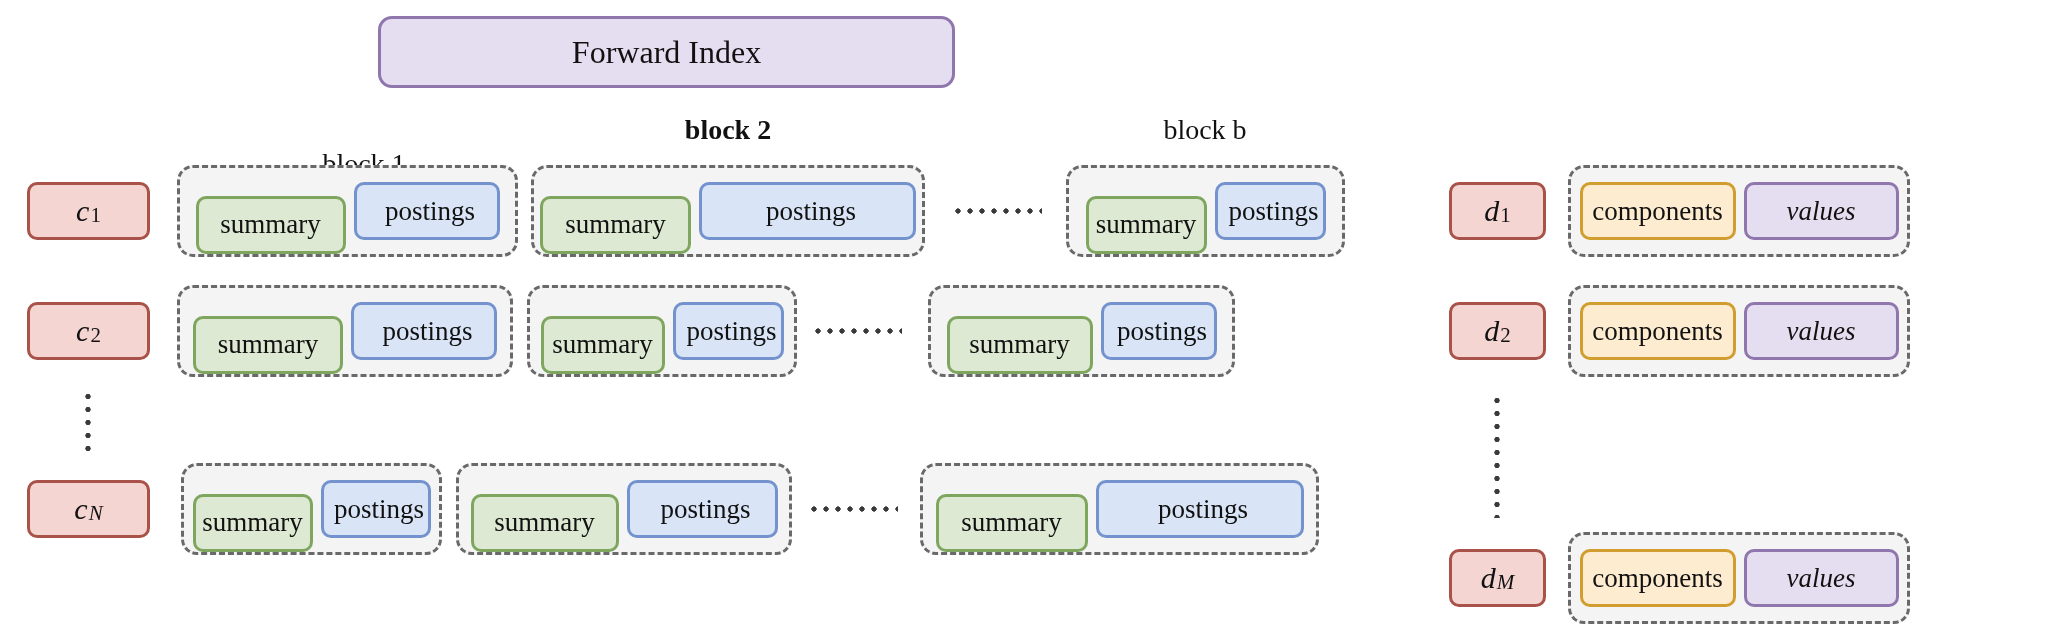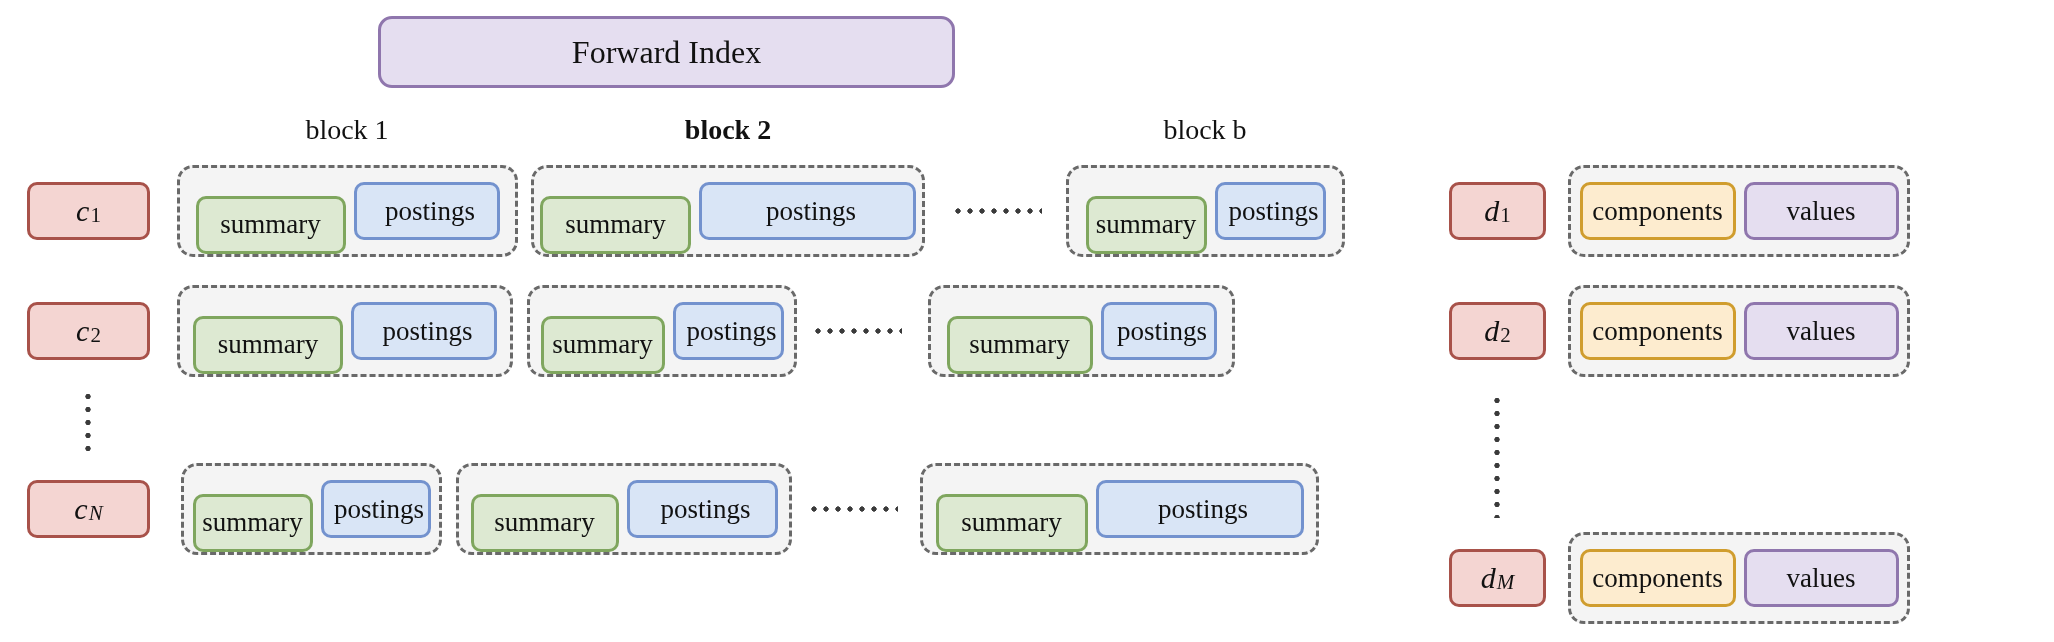--- a/index.html
+++ b/index.html
@@ -32,42 +32,42 @@
     display:flex;align-items:center;justify-content:center;gap:8px;
   }
   .cell{
     height:58px;box-sizing:border-box;border-radius:10px;border:3px solid;
     display:flex;align-items:center;justify-content:center;
     font-size:27px;white-space:nowrap;
   }
   .cell.summary{background:var(--green-bg);border-color:var(--green-border);margin-top:27px;}
   .cell.postings{background:var(--blue-bg);border-color:var(--blue-border);padding-left:7px;}
   .cell.components{background:var(--orange-bg);border-color:var(--orange-border);}
-  .cell.values{background:var(--purple-bg);border-color:var(--purple-border);}
+  .cell.values{background:var(--purple-bg);border-color:var(--purple-border);font-style:italic;}
   .hdots{
     position:absolute;height:6px;
     background-image:radial-gradient(circle,var(--dot) 2.4px,transparent 2.9px);
     background-size:12px 6px;background-repeat:repeat-x;background-position:left center;
   }
   .vdots{
     position:absolute;width:6px;
     background-image:radial-gradient(circle,var(--dot) 2.4px,transparent 2.9px);
     background-size:6px 13px;background-repeat:repeat-y;background-position:center top;
   }
   #vdots-left{left:85px;top:390px;height:64px;}
   #vdots-right{left:1494px;top:394px;height:124px;}
 </style>
 </head>
 <body>
 
 <div id="canvas">
   <div class="hdr" id="hdr-inverted">Forward Index</div>
 
   <div id="block-labels">
-      <span class="block-label" style="left: 347px;">block 1</span>
+      <span class="block-label" style="left: 364px; margin-top: 34px;">block 1</span>
       <span class="block-label" style="left: 728px; font-weight: bold;">block 2</span>
       <span class="block-label" style="left: 1205px;">block b</span>
     </div>
   <div id="left-rows">
       <div class="tag" style="left: 27px; top: 182px; width: 123px;">
         <i>c</i>
         <sub>1</sub>
       </div>
       <div class="blk" style="left: 177px; top: 165px; width: 341px;">
         <div class="cell summary" style="width: 150px;">summary</div>

